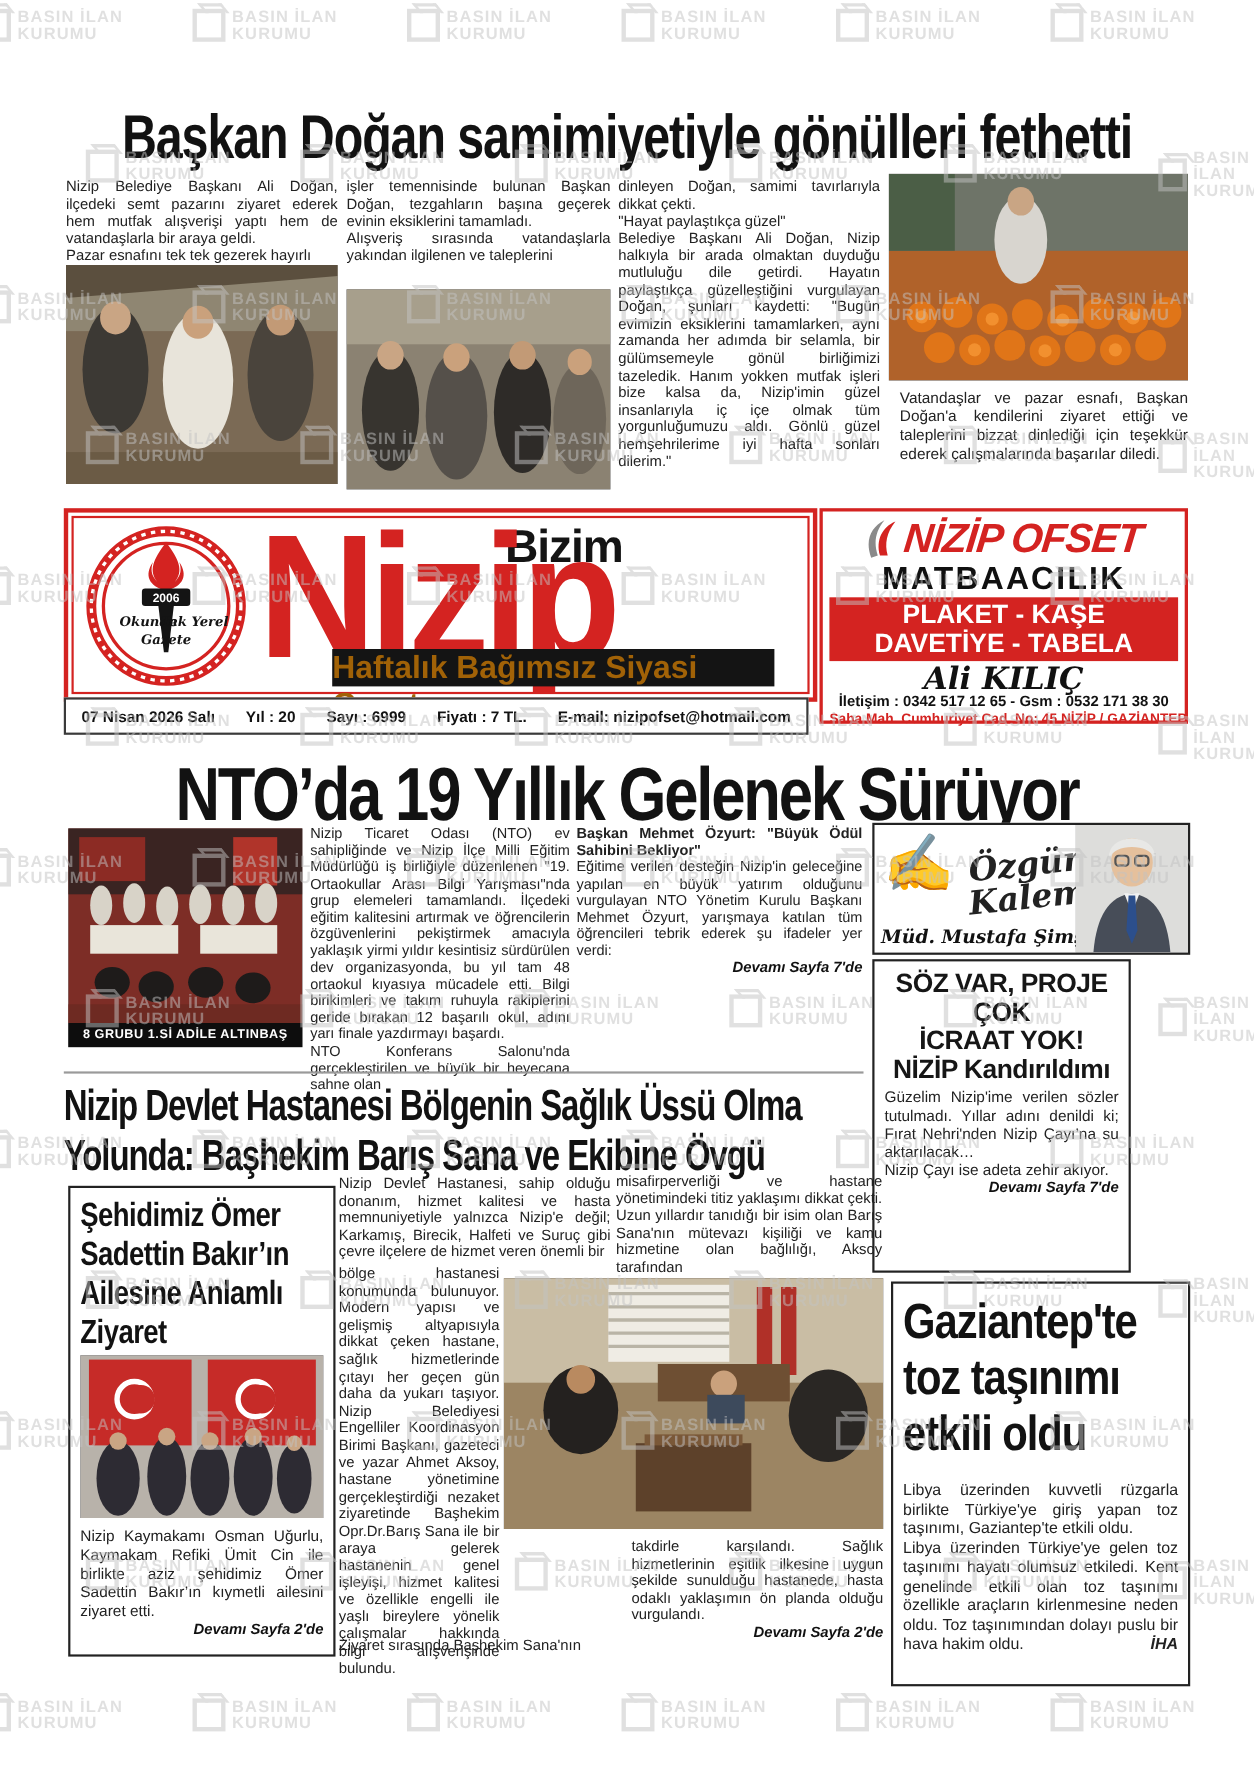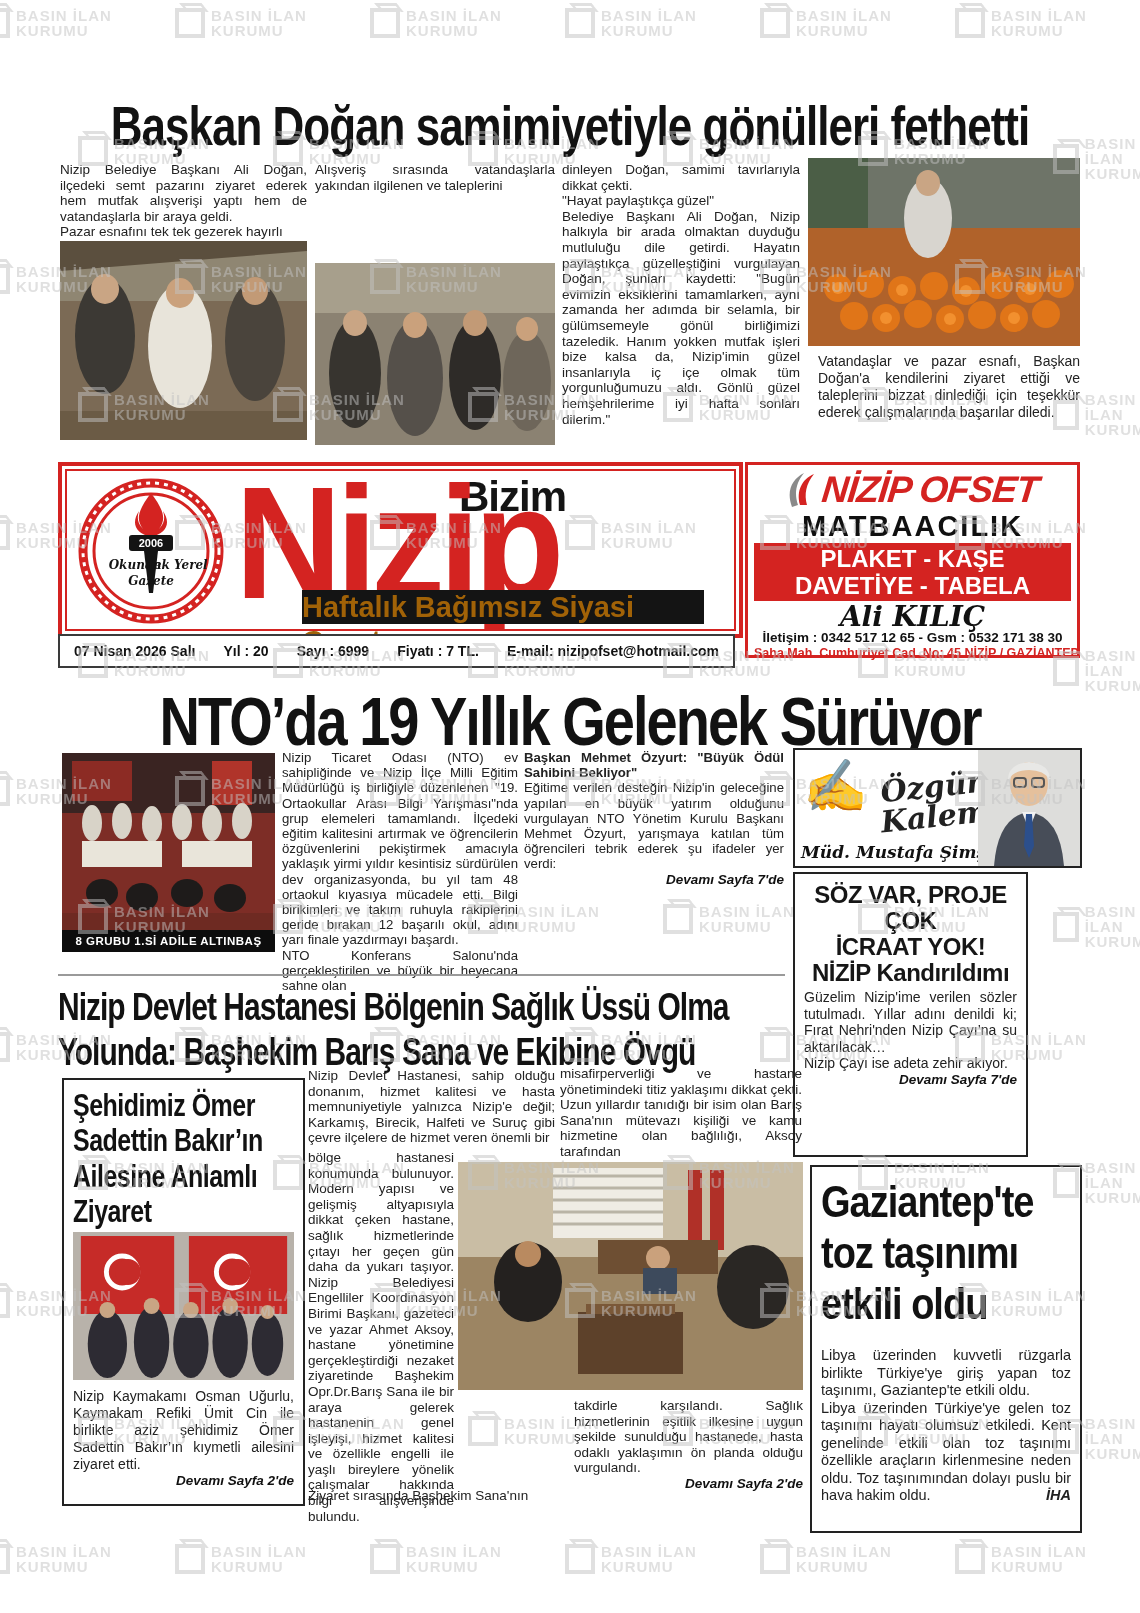--- a/index.html
+++ b/index.html
@@ -76,20 +76,21 @@
         <ellipse cx="45" cy="48" rx="14" ry="15" fill="#c9a584"></ellipse>
         <ellipse cx="120" cy="105" rx="32" ry="62" fill="#e8e4da"></ellipse>
         <ellipse cx="120" cy="52" rx="14" ry="15" fill="#caa17c"></ellipse>
         <ellipse cx="195" cy="100" rx="30" ry="60" fill="#4a443c"></ellipse>
         <ellipse cx="195" cy="50" rx="13" ry="14" fill="#c29a76"></ellipse>
         <rect x="0" y="170" width="247" height="29" fill="#6b5b45"></rect>
       </svg>
     </div>
 
     <div class="abs body-text" style="left:315px;top:162px;width:240px;">
+      <p>işler temennisinde bulunan Başkan Doğan, tezgahların başına geçerek evinin eksiklerini tamamladı.</p>
       <p>Alışveriş sırasında vatandaşlarla yakından ilgilenen ve taleplerini</p>
     </div>
     <div class="abs photo" style="left:315px;top:263px;width:240px;height:182px;">
       <svg viewBox="0 0 240 182" preserveAspectRatio="none">
         <rect width="240" height="182" fill="#8b8272"></rect>
         <rect width="240" height="50" fill="#a79f8c"></rect>
         <ellipse cx="40" cy="110" rx="26" ry="55" fill="#37342f"></ellipse>
         <ellipse cx="40" cy="60" rx="12" ry="13" fill="#c9a584"></ellipse>
         <ellipse cx="100" cy="115" rx="28" ry="58" fill="#55504a"></ellipse>
         <ellipse cx="100" cy="62" rx="12" ry="13" fill="#caa17c"></ellipse>

